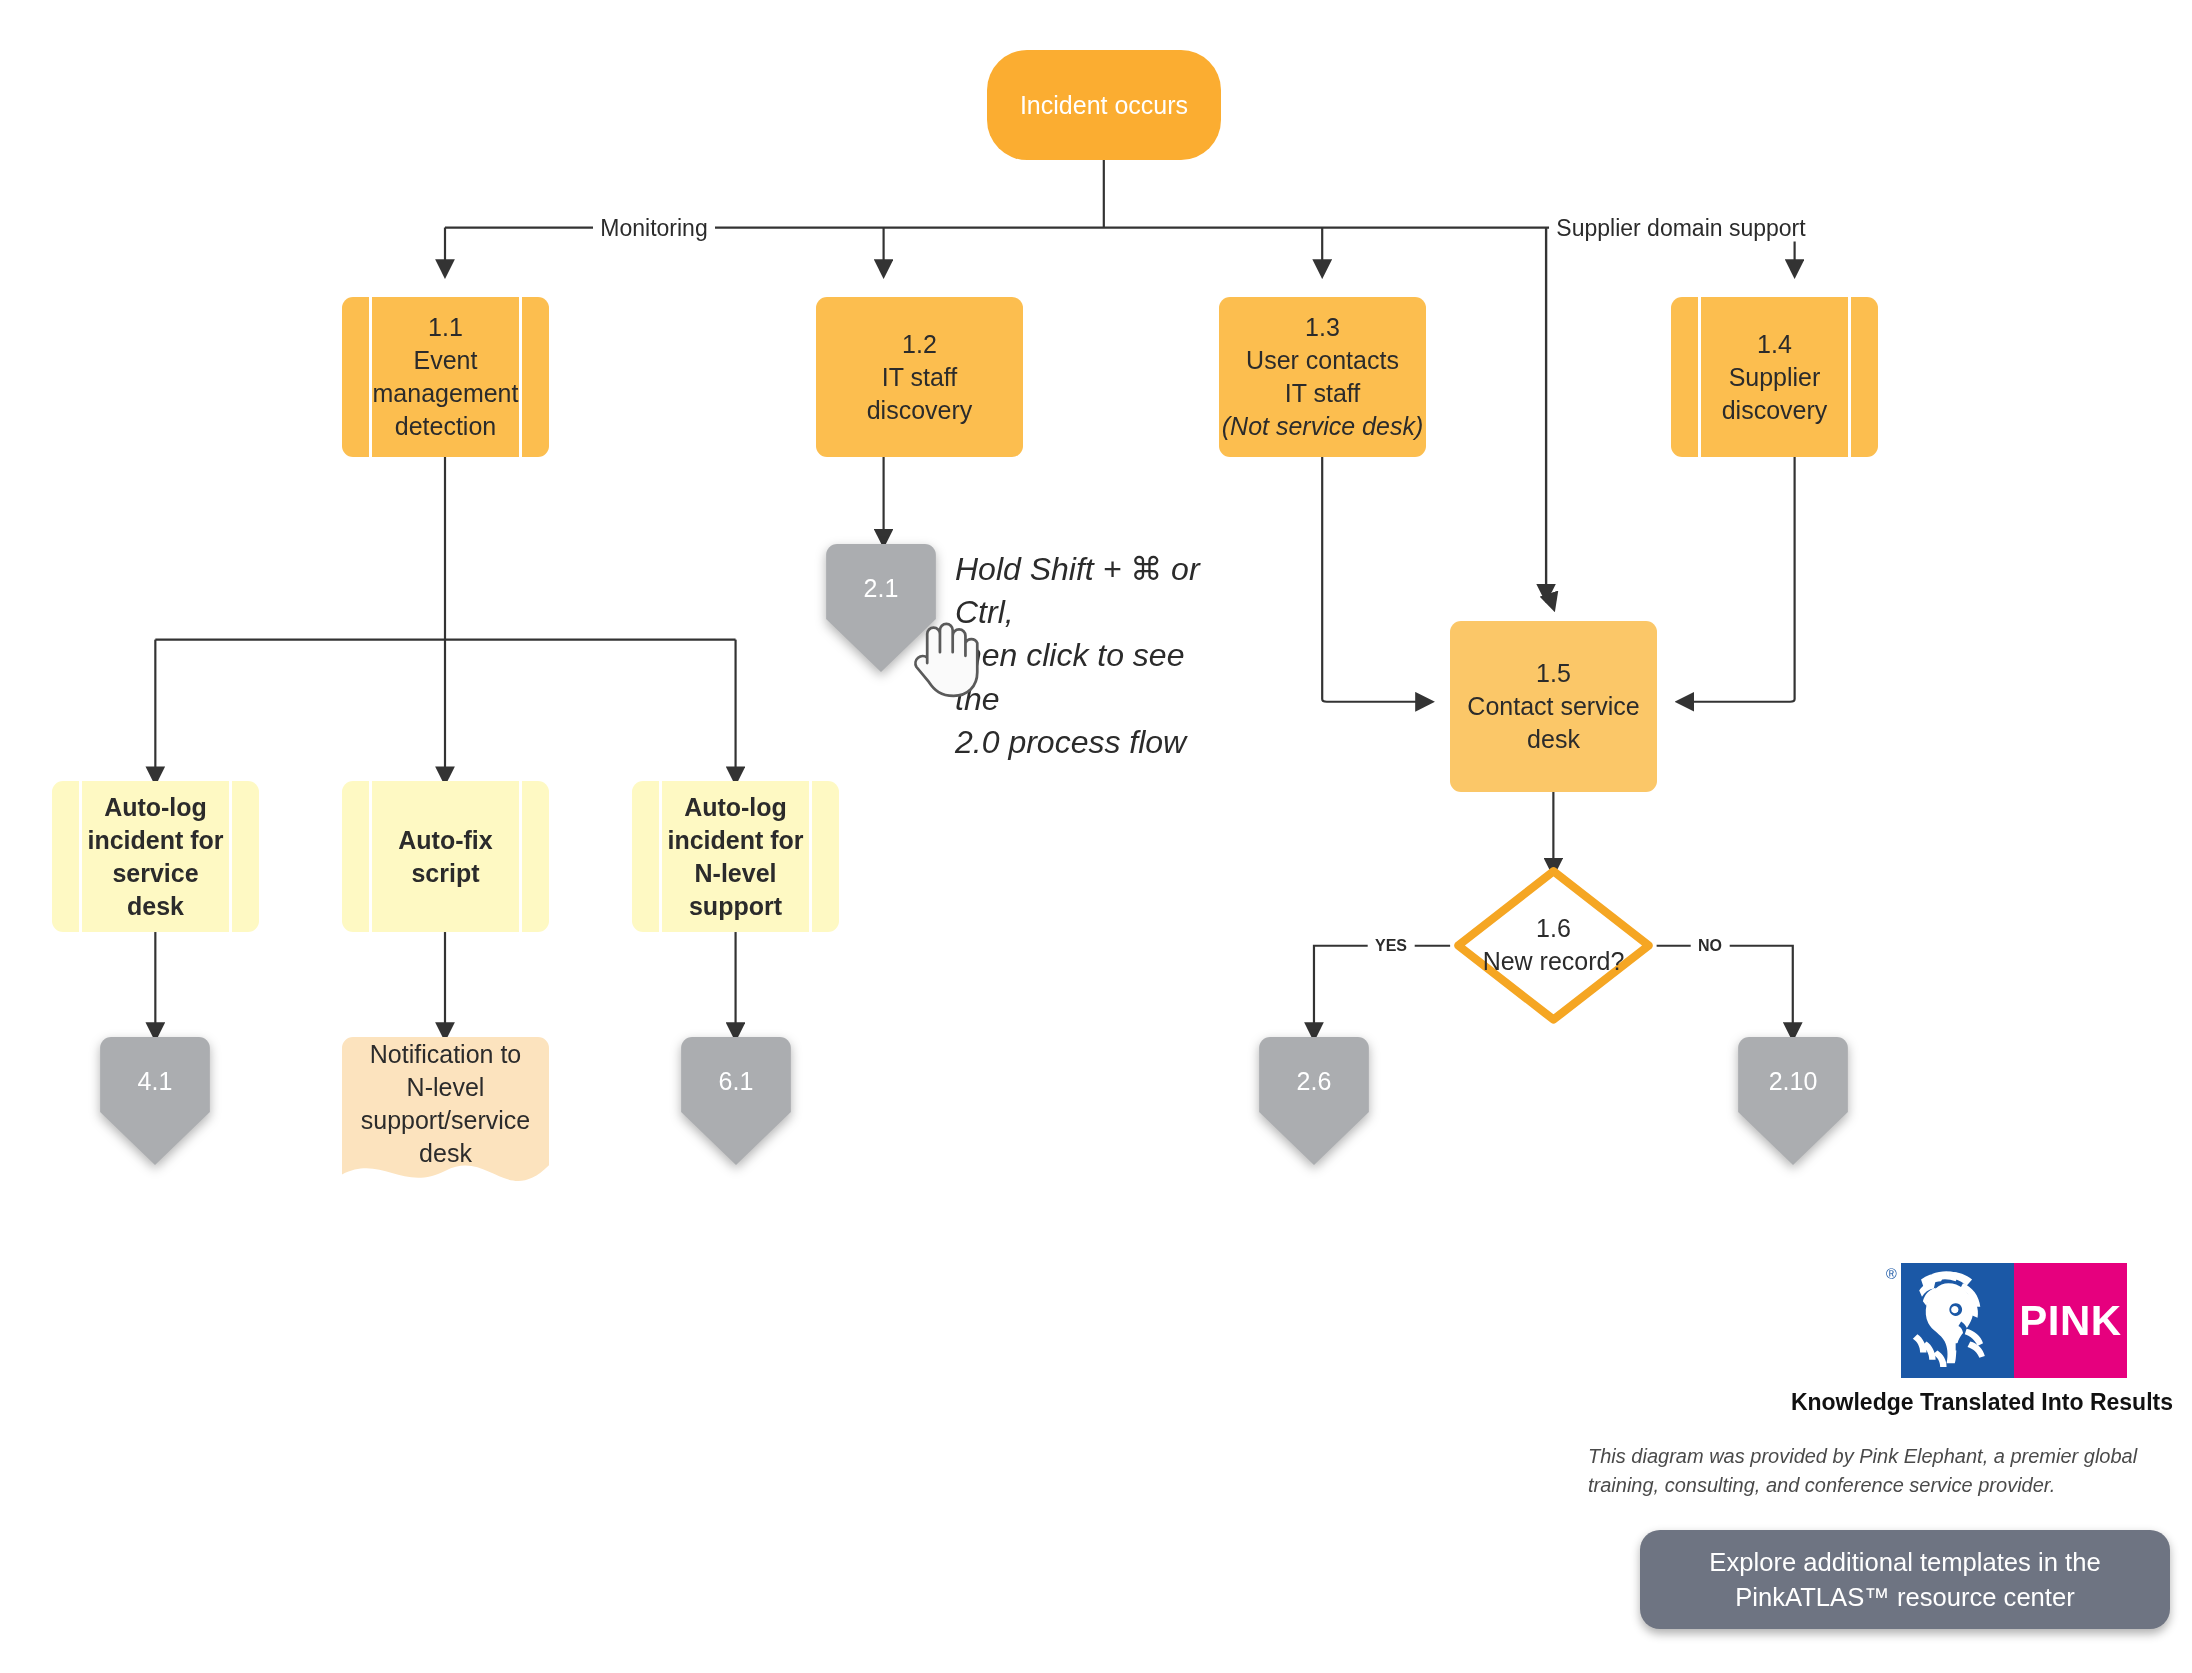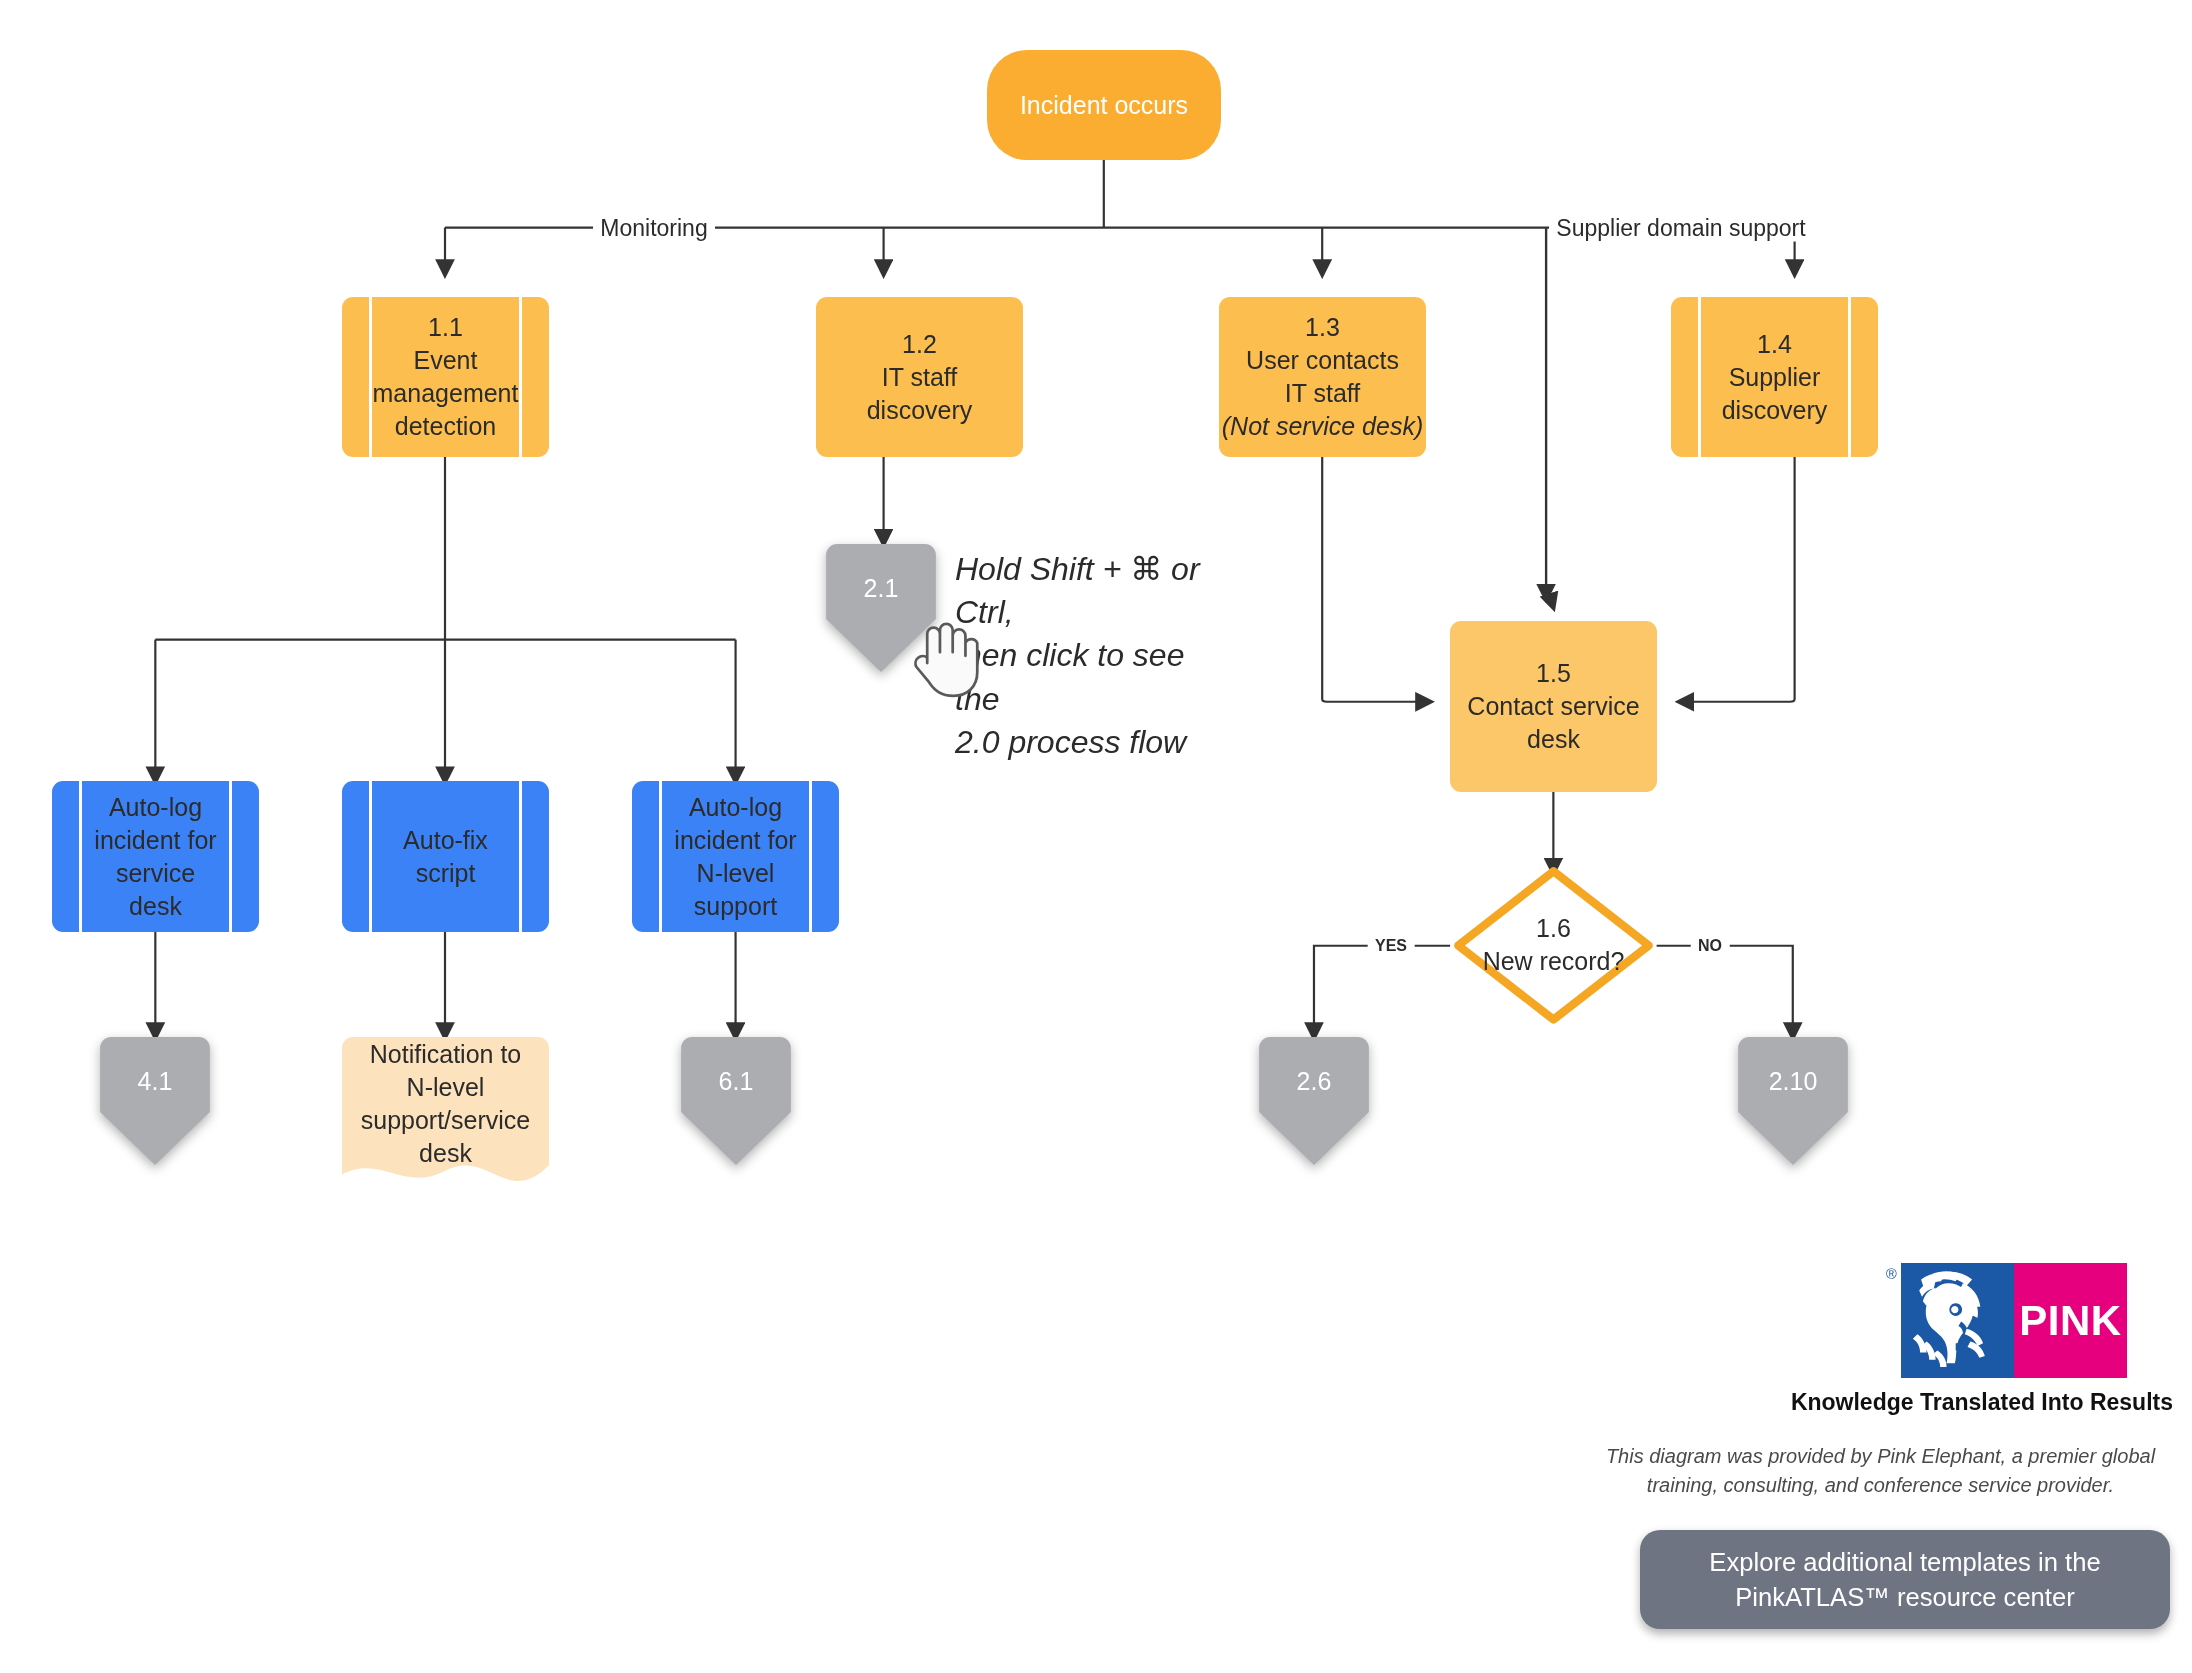--- a/index.html
+++ b/index.html
@@ -17,21 +17,21 @@
 
   
   .start{background:#FBAD31;border-radius:40px;color:#ffffff;font-size:25px;}
 
   
   .proc{background:#FCBE4F;border-radius:11px;font-size:25px;color:#2b2b2b;}
   .proc.light{background:#FBC768;}
 
   
   .subproc{background:#FCBE4F;border-radius:11px;font-size:25px;color:#2b2b2b;}
-  .subproc.light{background:#3b82f6;}
+  .subproc.light{background:#fef9c3;font-weight:bold;}
   .subproc .bar{position:absolute;top:0;bottom:0;width:2.7px;background:#ffffff;}
   .subproc .bar.l{left:27.4px;}
   .subproc .bar.r{right:27.4px;}
 
   
   .doc{font-size:25px;color:#2b2b2b;}
   .doc .docbg{position:absolute;inset:0;}
   .doc .doctext{position:relative;z-index:2;width:100%;padding:0 9.1px;
                 white-space:pre-line;transform:translateY(-14.6px);}
 
@@ -58,21 +58,21 @@
   #brand{position:absolute;left:1901px;top:1263px;width:227px;height:115px;}
   #brand .bluebox{position:absolute;left:0;top:0;width:113px;height:115px;background:#1B58A6;}
   #brand .pinkbox{position:absolute;left:113px;top:0;width:113px;height:115px;background:#E6007E;}
   #brand .pinkword{position:absolute;left:113px;top:0;width:113px;height:115px;
         display:flex;align-items:center;justify-content:center;color:#ffffff;
         font-weight:bold;font-size:42px;letter-spacing:0.5px;}
   #regmark{position:absolute;left:1886px;top:1266px;font-size:14.6px;color:#1B58A6;}
   #tagline{position:absolute;right:20px;top:1389px;font-size:23px;font-weight:bold;
         color:#111111;text-align:right;white-space:nowrap;}
   #credit{position:absolute;right:20px;top:1442px;width:585px;font-size:20px;
-        font-style:italic;color:#4a4a4a;text-align:center;line-height:1.45;}
+        font-style:italic;color:#4a4a4a;text-align:left;line-height:1.45;}
   #cta{position:absolute;left:1640px;top:1530px;width:530px;height:99px;
         background:#6E7482;border-radius:20px;color:#ffffff;font-size:25.6px;
         display:flex;align-items:center;justify-content:center;text-align:center;
         line-height:1.35;box-shadow:0 4.6px 9.1px rgba(0,0,0,0.30);white-space:pre-line;}
 
   .shadow-soft{filter:drop-shadow(0 4.6px 5.5px rgba(0,0,0,0.30));}
 </style>
 </head>
 <body>
 

